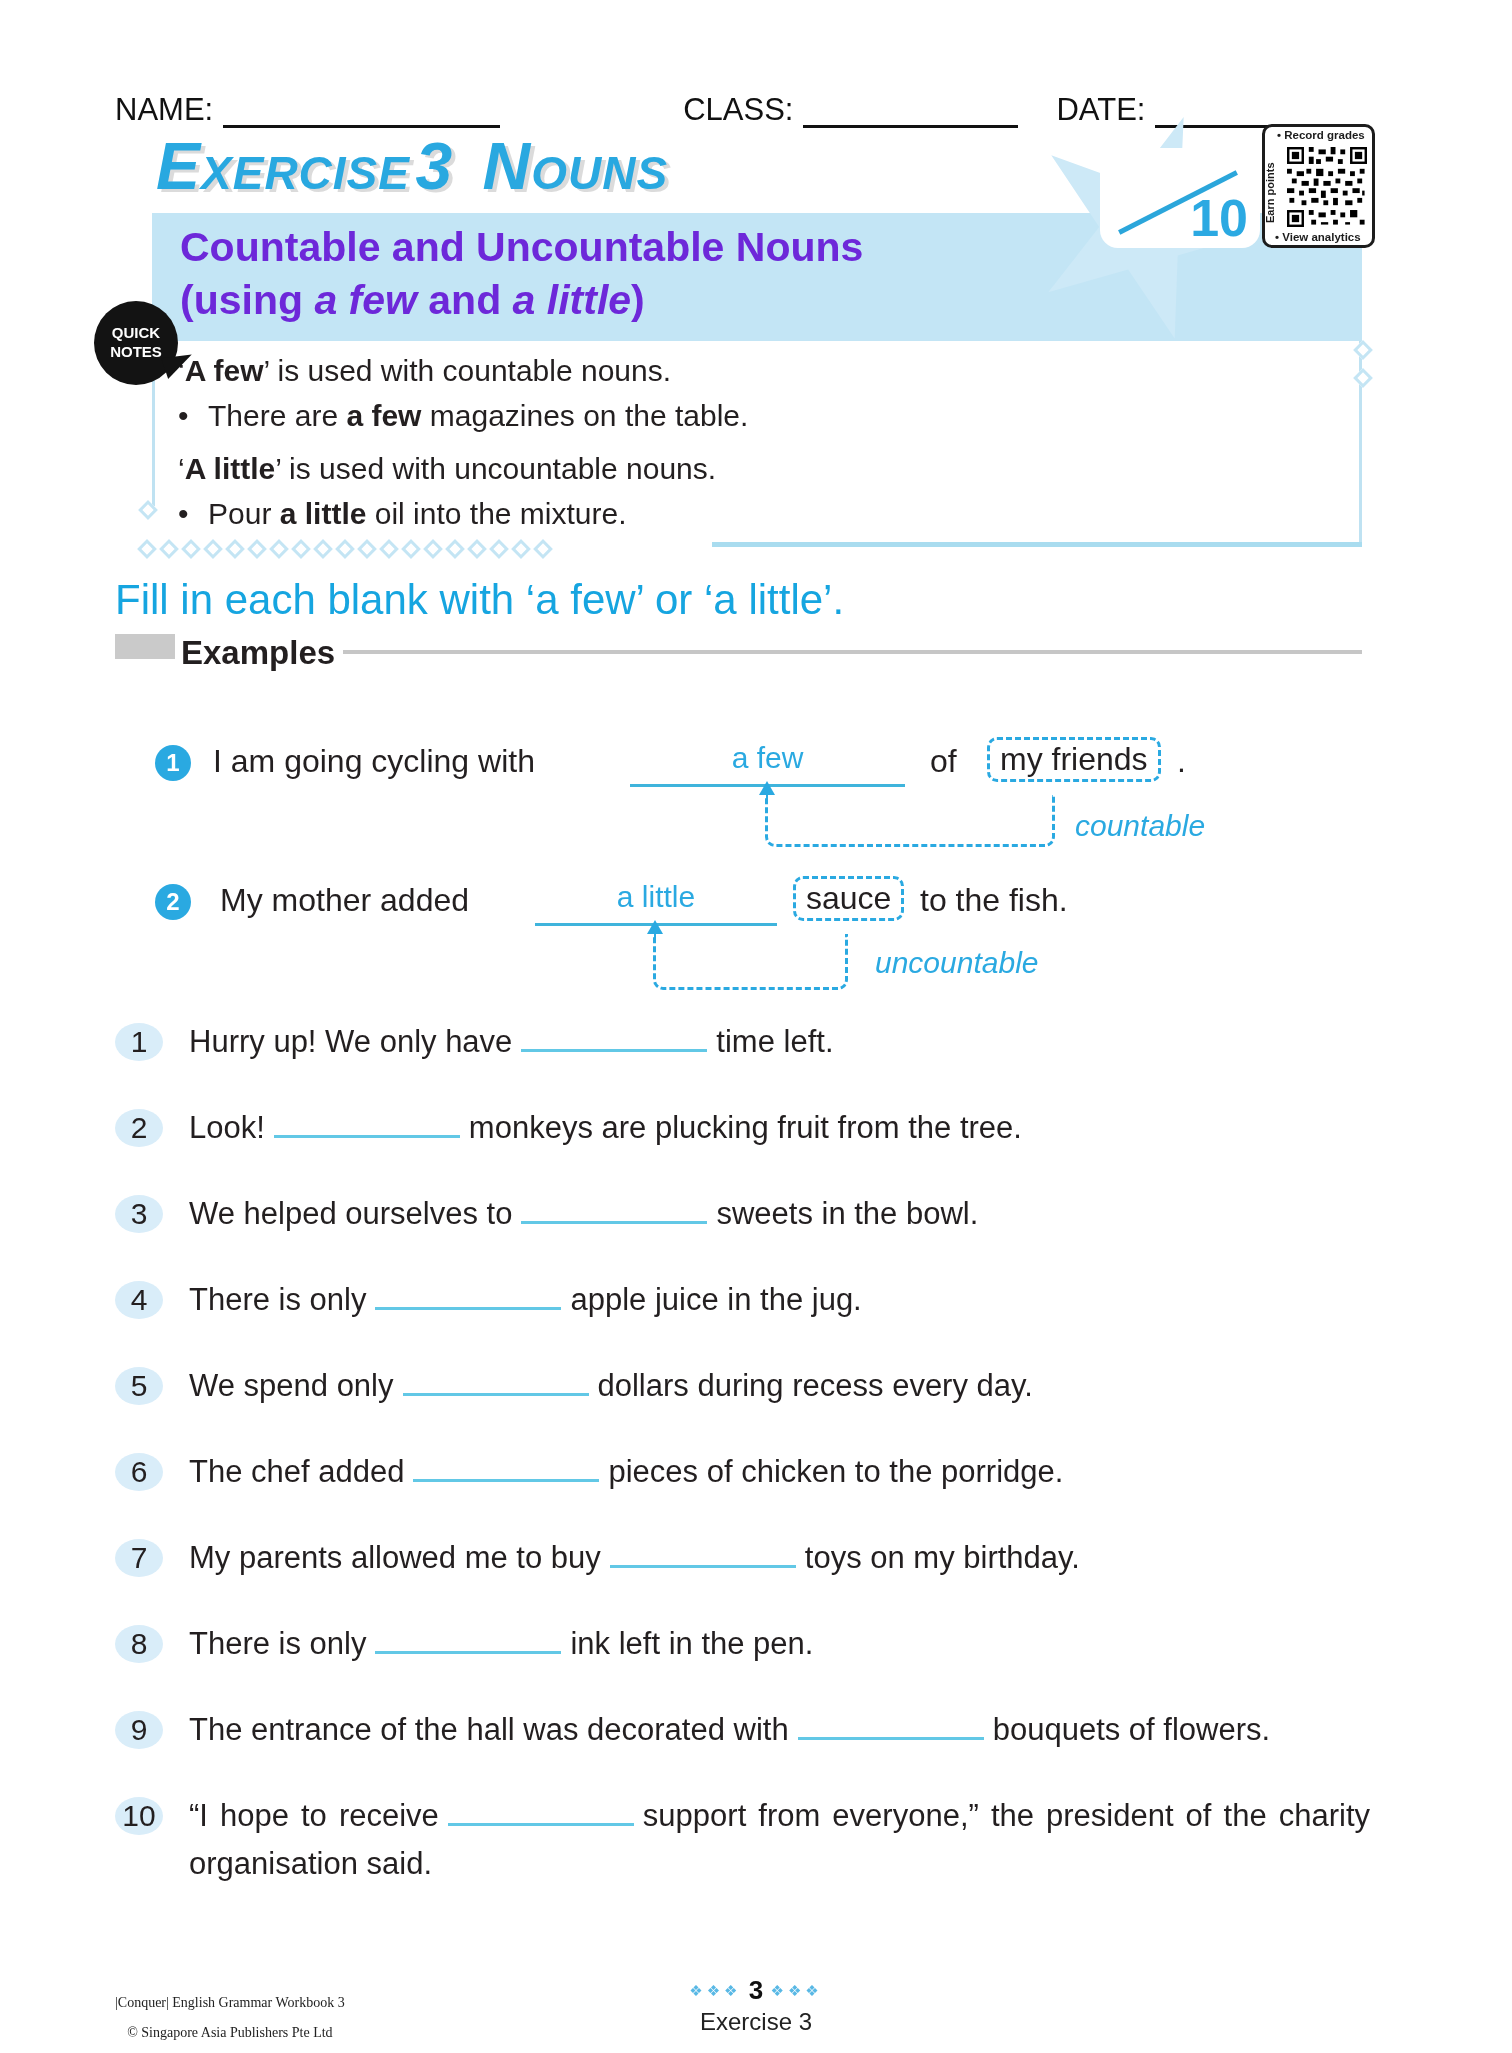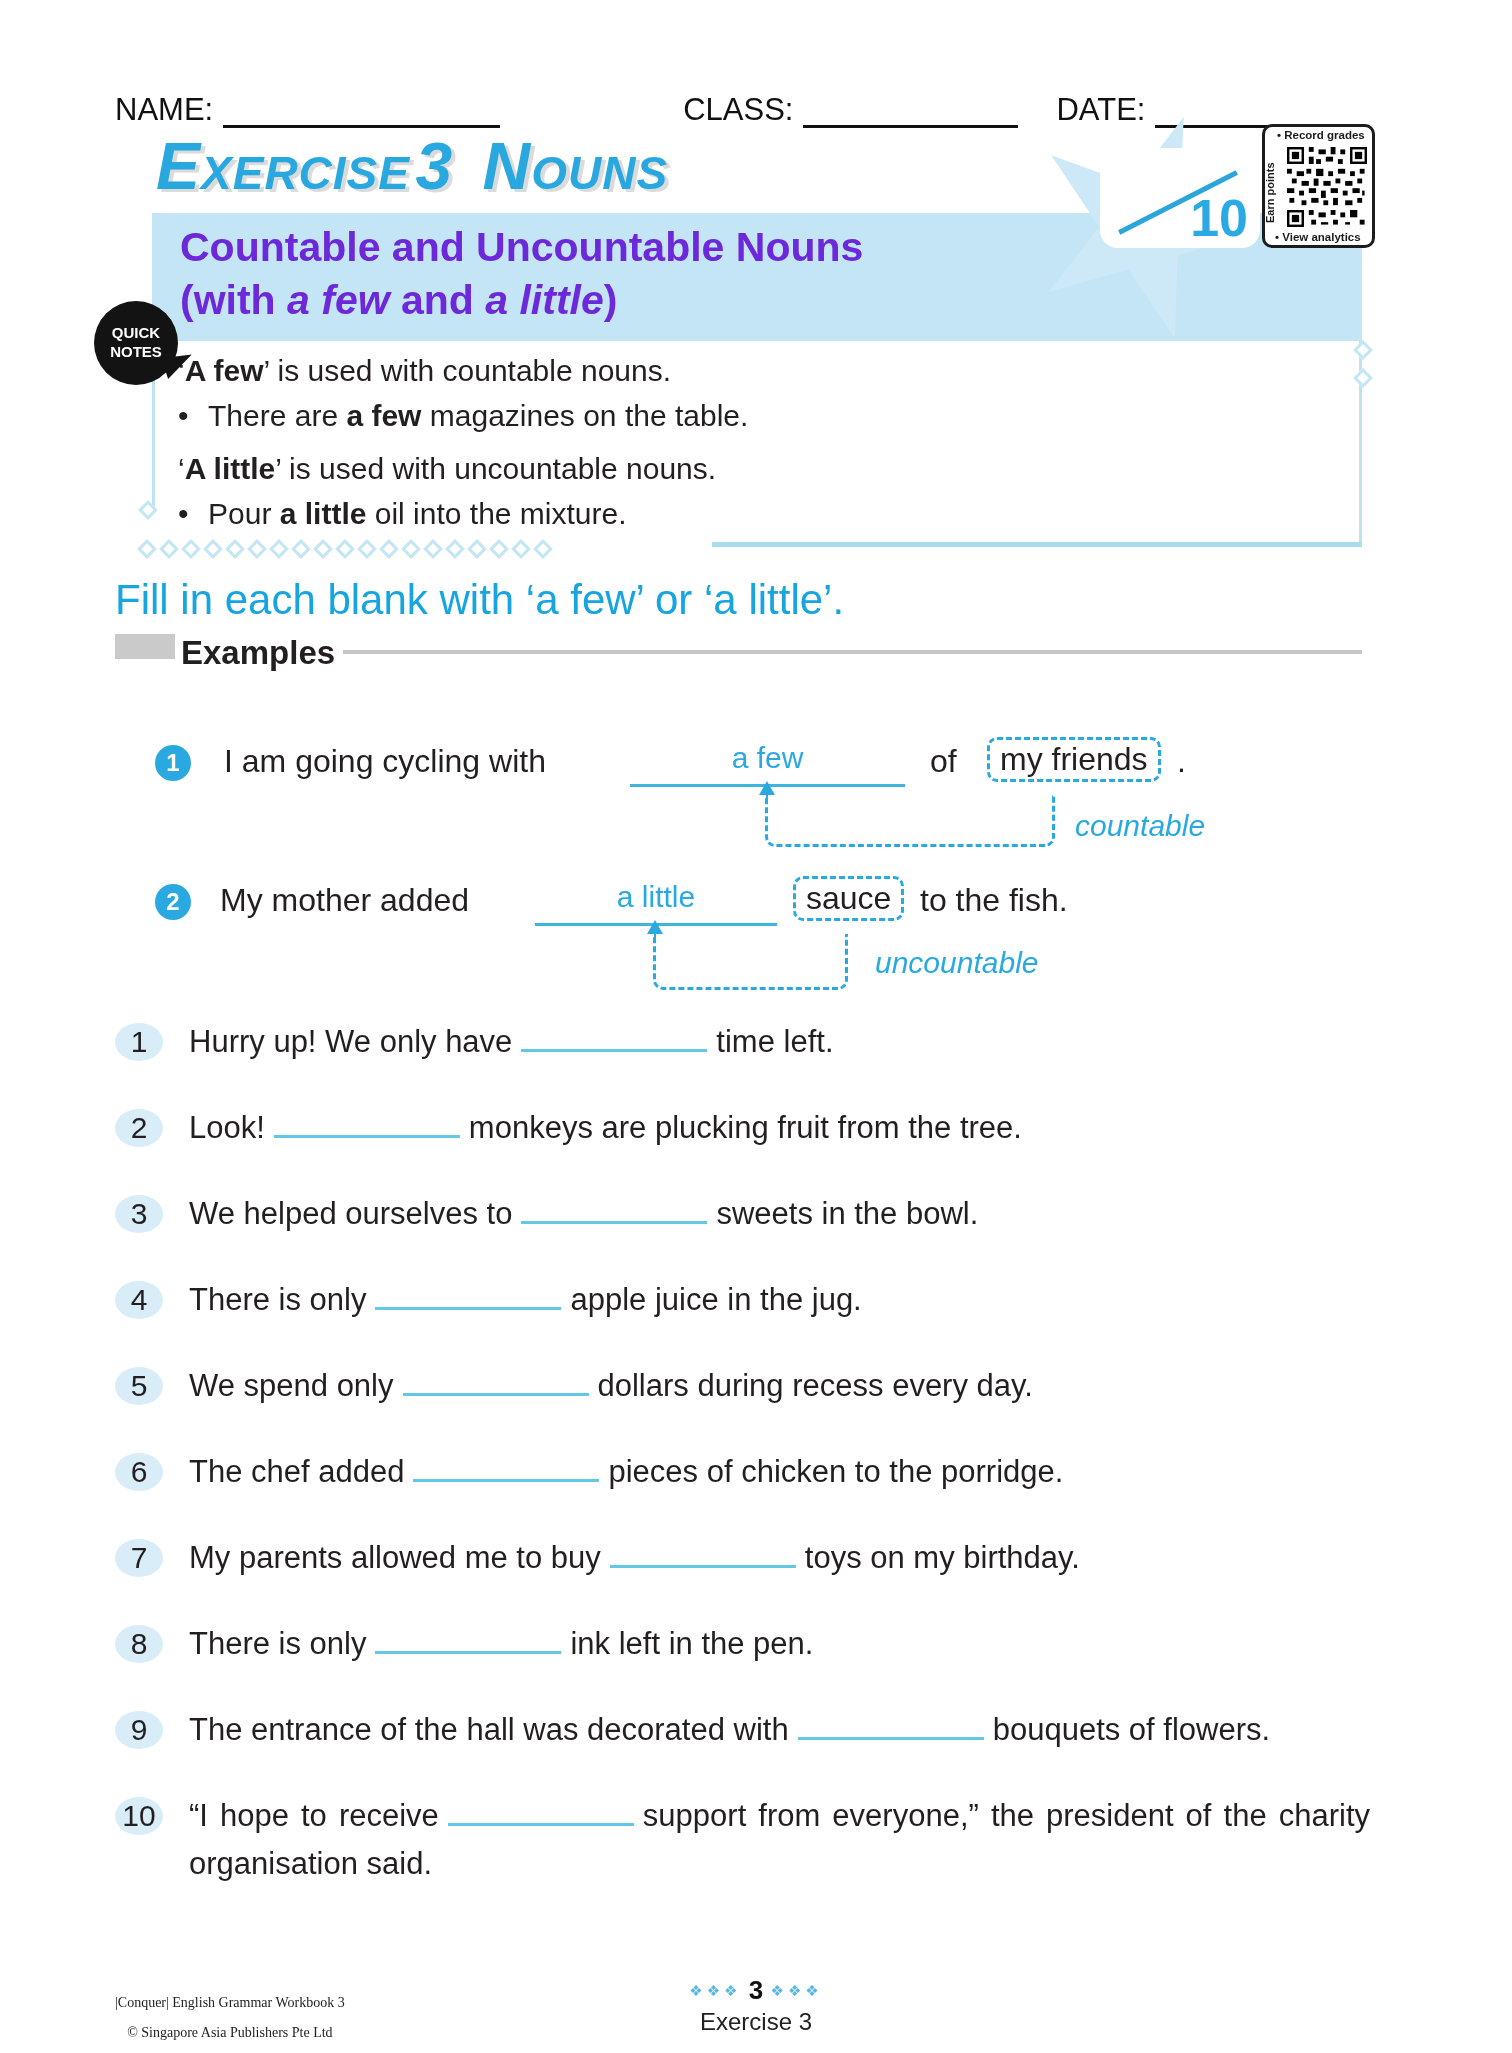--- a/index.html
+++ b/index.html
@@ -144,21 +144,21 @@
 
 <div class="ex-title">
   <span class="big">E</span><span class="small">XERCISE</span>
   <span class="big">3</span><span class="gap"></span>
   <span class="big">N</span><span class="small">OUNS</span>
 </div>
 
 <div class="banner">
   <div class="banner-text">
     <div>Countable and Uncountable Nouns</div>
-    <div><span>(with </span><span class="it">a few</span><span> and </span><span class="it">a little</span><span>)</span></div>
+    <div><span>(using </span><span class="it">a few</span><span> and </span><span class="it">a little</span><span>)</span></div>
   </div>
 </div>
 
 <div class="star"></div>
 <div class="score-box">
   <div class="score-slash"></div>
   <div class="score-val">10</div>
 </div>
 
 <div class="qr-panel">
@@ -270,21 +270,21 @@
 <div class="instruction">Fill in each blank with ‘a few’ or ‘a little’.</div>
 
 <div class="examples-hd">
   <div class="ex-chip"></div>
   <div class="ex-word">Examples</div>
   <div class="ex-rule"></div>
 </div>
 
 <div class="example" id="example1">
   <div class="exnum" style="left:40px; top:40px;">1</div>
-  <div class="seg" style="left:109px; top:38px;">I am going cycling with</div>
+  <div class="seg" style="left:98px; top:38px;">I am going cycling with</div>
   <div class="ex-blank" style="left:515px; top:36px; width:275px; height:46px;">a few</div>
   <div class="seg" style="left:815px; top:38px;">of</div>
   <div class="dash-box" style="left:872px; top:32px;">my friends</div>
   <div class="seg" style="left:1062px; top:38px;">.</div>
   <div class="loop" style="left:650px; top:90px; width:290px; height:52px;">
     <div class="loop-arrow"></div>
   </div>
   <div class="ex-label" style="left:960px; top:104px;">countable</div>
 </div>
 

